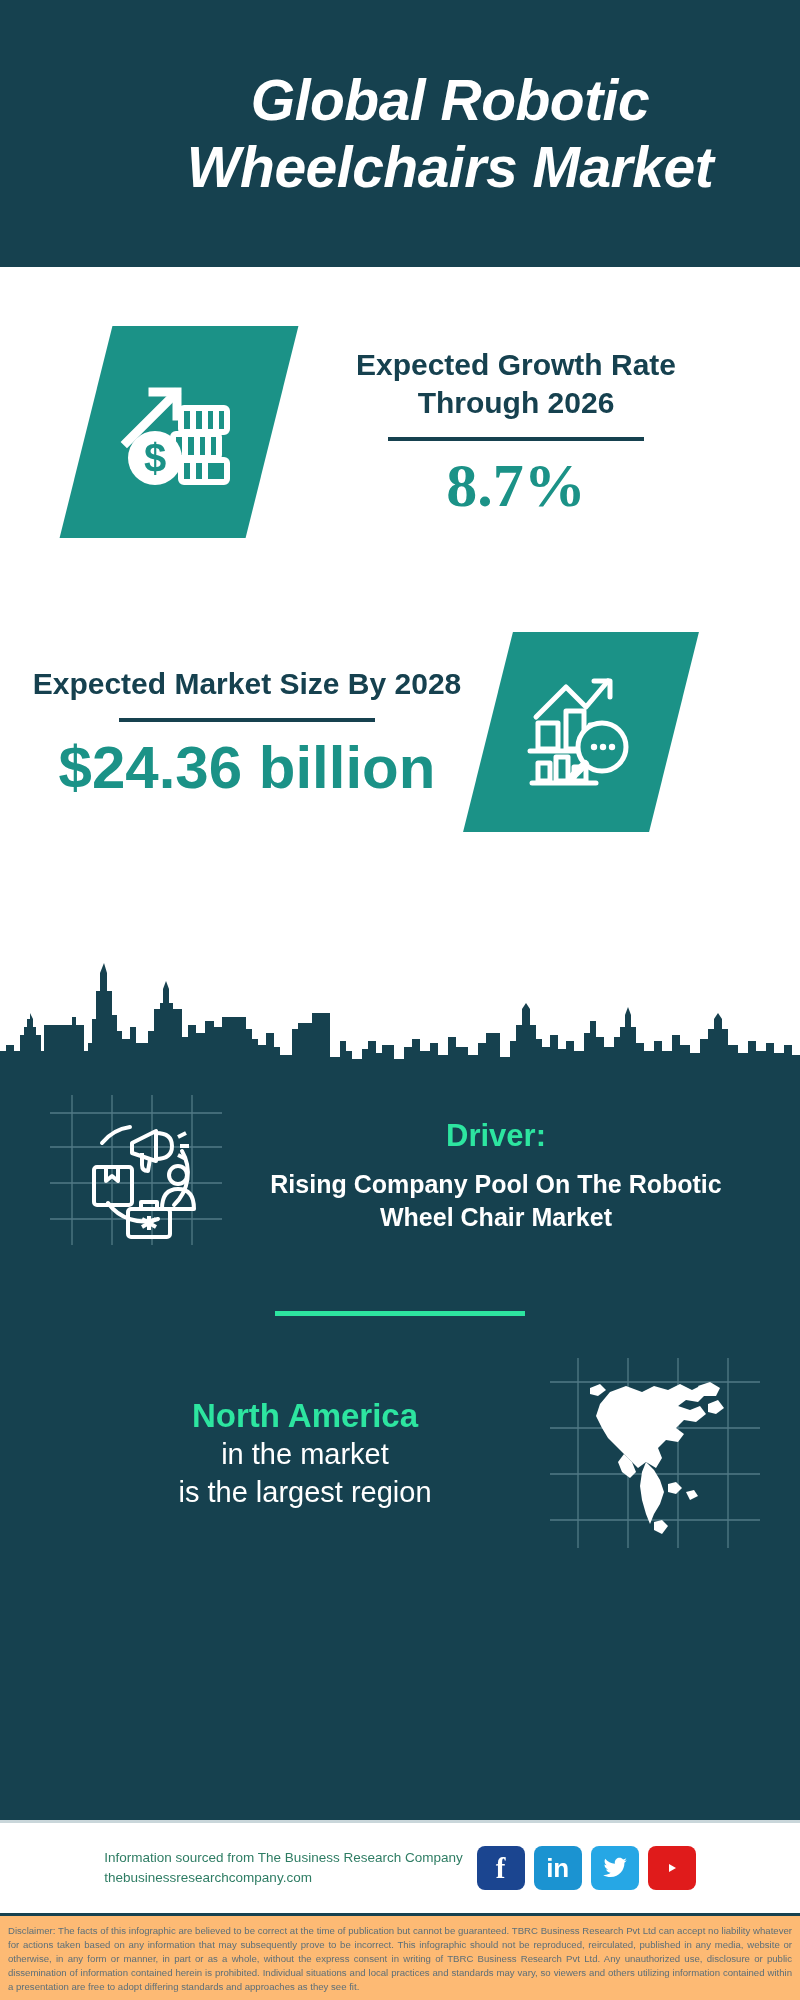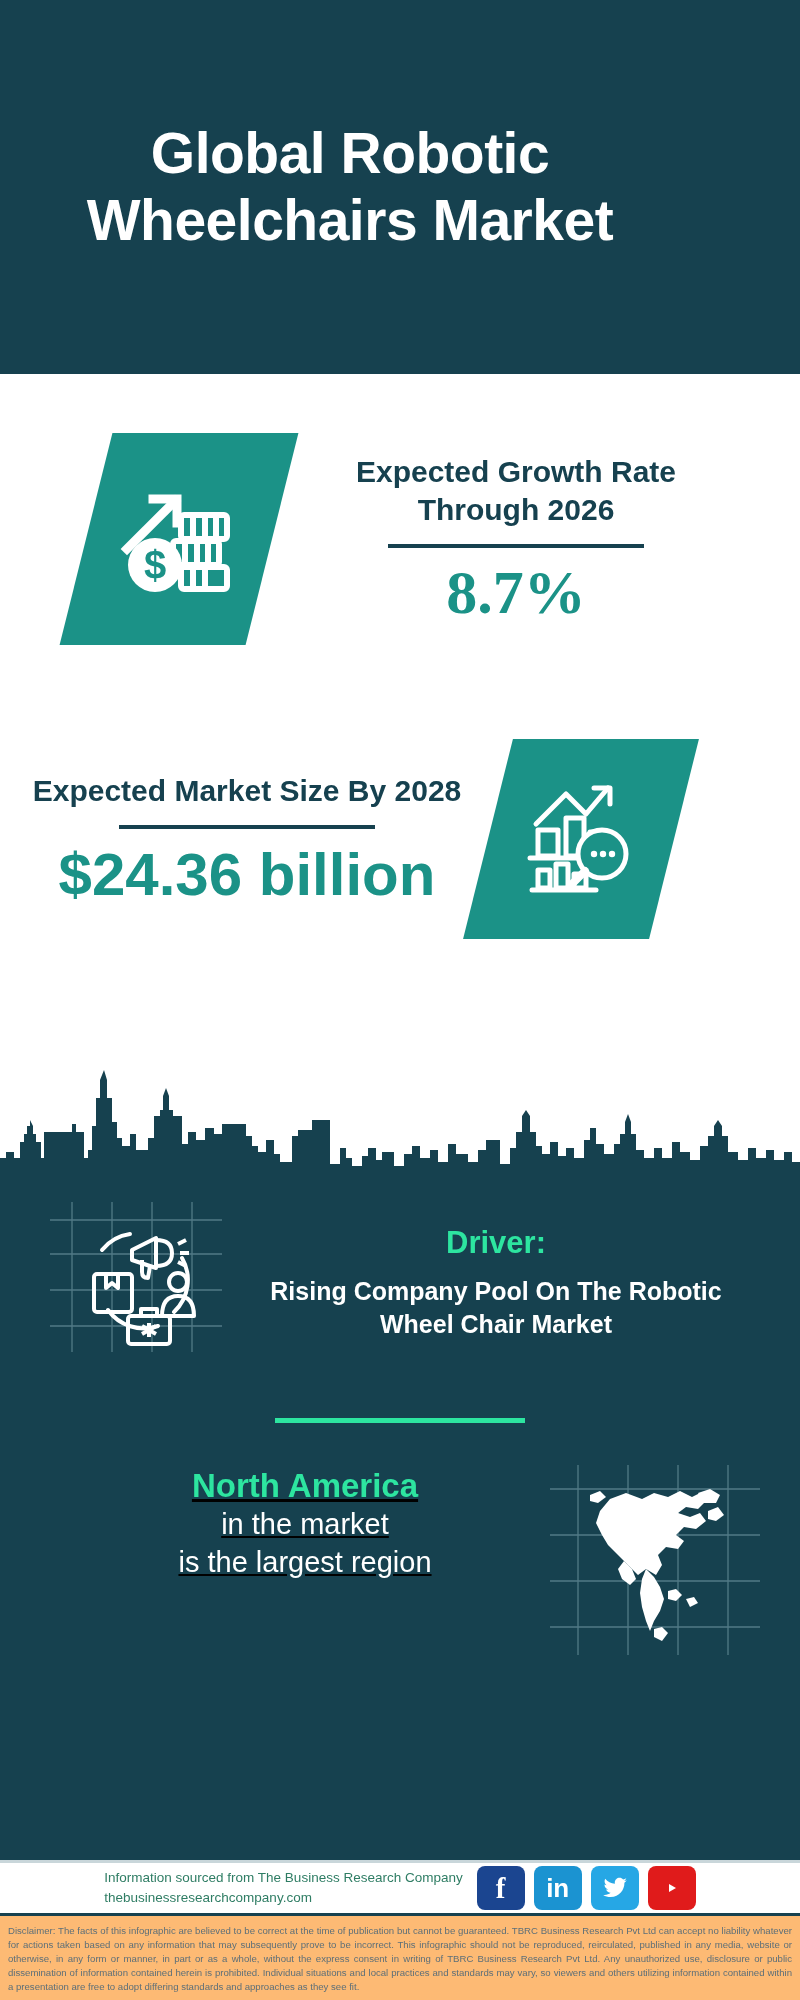--- a/index.html
+++ b/index.html
@@ -9,23 +9,24 @@
     background:#ffffff;
     width:800px; height:2000px;
     position:relative; overflow:hidden;
   }
   .page { width:800px; height:2000px; position:relative; display:flex; flex-direction:column; }
 
   
   .header {
     background:#16405220;
     background:#16414f;
-    height:374px;
-    display:flex; align-items:center; justify-content:flex-start;
-    flex-shrink:0;
+    height:267px;
+    display:flex; align-items:center; justify-content:flex-end;
+    flex-shrink:0;
+    font-style:italic;
   }
   .header-title {
     color:#ffffff;
     font-size:57px;
     font-weight:bold;
     line-height:1.17;
     text-align:center;
     letter-spacing:-0.5px;
     width:700px;
   }
@@ -92,30 +93,30 @@
   .icon-grid-box svg { display:block; }
   .driver-text { flex:1; text-align:center; padding-top:22px; }
   .driver-title { color:#2de5a0; font-size:31px; font-weight:bold; line-height:1.2; }
   .driver-desc {
     color:#ffffff; font-size:25px; font-weight:bold;
     line-height:1.3; margin-top:14px; padding:0 14px;
   }
 
   .mid-divider { width:250px; height:5px; background:#2de5a0; margin:66px auto 0 auto; }
 
-  .region-block { display:flex; padding:42px 40px 0 40px;text-decoration:underline; }
+  .region-block { display:flex; align-items:center; padding:42px 40px 0 40px; }
   .region-text { flex:1; text-align:center; padding-left:20px; }
   .region-name { color:#2de5a0; font-size:33px; font-weight:bold; line-height:1.25; }
   .region-sub { color:#ffffff; font-size:29px; font-weight:normal; line-height:1.3; }
   .map-box { width:210px; height:190px; flex-shrink:0; position:relative; }
 
   
   .source-bar {
     background:#ffffff;
-    height:56px;
+    height:96px;
     flex-shrink:0;
     display:flex; align-items:center; justify-content:center;
     gap:14px;
     border-top:3px solid #c9d6da;
     border-bottom:3px solid #16414f;
   }
   .source-text { text-align:left; }
   .source-line { color:#2f7d64; font-size:13.5px; line-height:1.55; }
   .social-icons { display:flex; gap:9px; align-items:center; }
   .soc {

